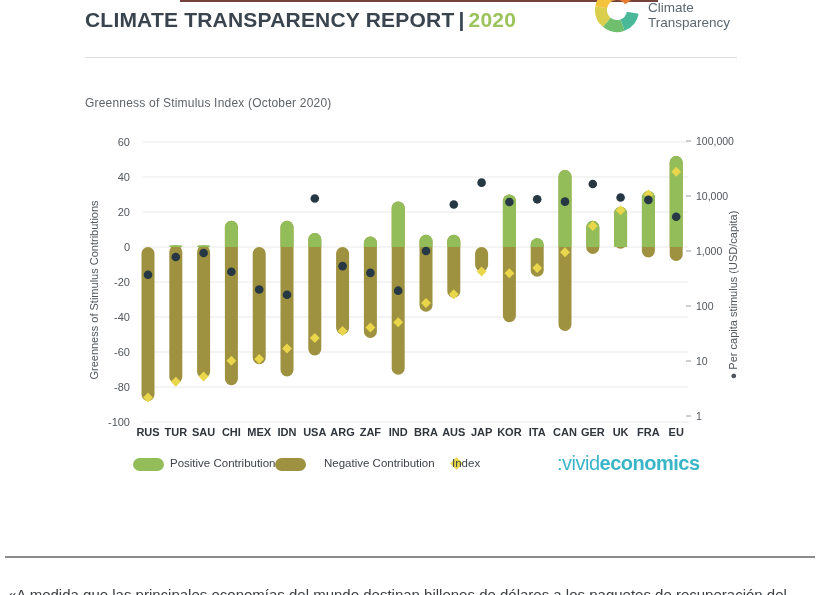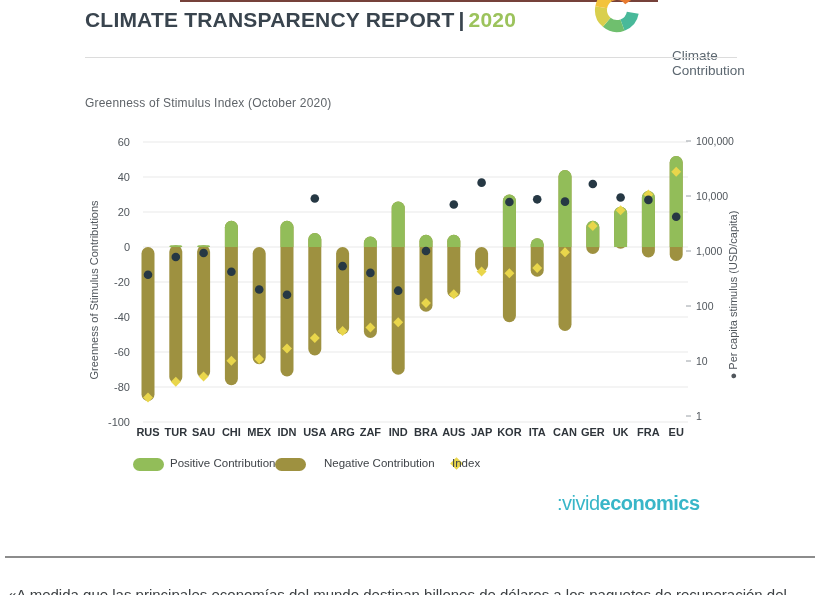--- a/index.html
+++ b/index.html
@@ -4,35 +4,35 @@
 <style>
   html,body{margin:0;padding:0;background:#ffffff;}
   .page{position:relative;width:820px;height:595px;background:#ffffff;overflow:hidden;
         font-family:"Liberation Sans",sans-serif;}
   .top-crop{position:absolute;top:0;left:180px;width:478px;height:2px;background:#76413a;}
   .report-title{position:absolute;top:8px;left:85px;font-size:21px;font-weight:700;
         letter-spacing:.2px;color:#39444e;}
   .report-title .year{color:#9cc35c;}
   .report-title .pipe{margin:0 4px;}
   .ct-logo{position:absolute;top:-13px;left:594px;width:46px;height:46px;}
-  .ct-logo-text{position:absolute;top:0px;left:672px;font-size:13.5px;line-height:15px;
-        color:#5c6770;margin-top:48px;}
+  .ct-logo-text{position:absolute;top:0px;left:648px;font-size:13.5px;line-height:15px;
+        color:#5c6770;}
   .header-rule{position:absolute;top:57px;left:85px;width:652px;height:1px;background:#dcdcdc;}
   .chart-title{position:absolute;top:96px;left:85px;font-size:12px;font-weight:500;
         color:#5f6469;letter-spacing:.2px;}
   .chart-svg{position:absolute;top:130px;left:80px;}
   .tick{font-family:"Liberation Sans",sans-serif;font-size:11px;fill:#50565c;}
   .tickr{font-family:"Liberation Sans",sans-serif;font-size:10.5px;fill:#50565c;}
   .cat{font-family:"Liberation Sans",sans-serif;font-size:11px;font-weight:700;fill:#2f353b;}
   .axis-label{font-family:"Liberation Sans",sans-serif;font-size:11px;font-weight:500;fill:#50565c;}
   .legend{position:absolute;top:450px;left:0;width:792px;height:30px;}
   .legend-pill{position:absolute;top:8px;width:31px;height:13px;border-radius:7px;}
   .legend-label{position:absolute;top:7px;font-size:11.5px;color:#3f4348;}
   .legend-diamond{position:absolute;top:9px;width:9px;height:9px;transform:rotate(45deg);}
-  .vivid{position:absolute;top:2px;left:557px;font-size:20px;letter-spacing:-0.5px;color:#38b6c8;margin-top:40px;}
+  .vivid{position:absolute;top:2px;left:557px;font-size:20px;letter-spacing:-0.5px;color:#38b6c8;}
   .vivid .bold{font-weight:700;}
   .bottom-rule{position:absolute;top:556px;left:5px;width:810px;height:1.5px;background:#8c8c8c;}
   .quote{position:absolute;top:571px;left:8px;width:804px;font-size:15px;color:#3c4043;}
 </style>
 </head>
 <body>
 
 <div class="page">
 
   <div class="top-crop"></div>
@@ -44,21 +44,21 @@
   <svg class="ct-logo" width="46" height="46" viewBox="0 0 46 46">
     <path d="M38.76,25.78 A16,16 0 0 1 28.47,38.03" fill="none" stroke="#49b99a" stroke-width="12"></path>
     <path d="M28.47,38.03 A16,16 0 0 1 12.72,35.26" fill="none" stroke="#6fbf6e" stroke-width="12"></path>
     <path d="M12.72,35.26 A16,16 0 0 1 7.24,20.22" fill="none" stroke="#d9cf4d" stroke-width="12"></path>
     <path d="M7.24,20.22 A16,16 0 0 1 15,9.14" fill="none" stroke="#f3c33b" stroke-width="12"></path>
     <path d="M15,9.14 A16,16 0 0 1 27.14,7.55" fill="none" stroke="#ef9d3a" stroke-width="12"></path>
     <path d="M27.14,7.55 A16,16 0 0 1 36.11,13.82" fill="none" stroke="#e87b30" stroke-width="12"></path>
   </svg>
   <div class="ct-logo-text">
     <div>Climate</div>
-    <div>Contribution</div>
+    <div>Transparency</div>
   </div>
 
   <div class="header-rule"></div>
 
   <div class="chart-title">Greenness of Stimulus Index (October 2020)</div>
 
   <svg id="chart-svg" class="chart-svg" width="700" height="320" viewBox="0 0 700 320">
       <line x1="63" x2="608" y1="12" y2="12" stroke="#e9e9e9" stroke-width="1"></line>
       <text x="50" y="16" text-anchor="end" class="tick">60</text>
       <line x1="63" x2="608" y1="47" y2="47" stroke="#e9e9e9" stroke-width="1"></line>

